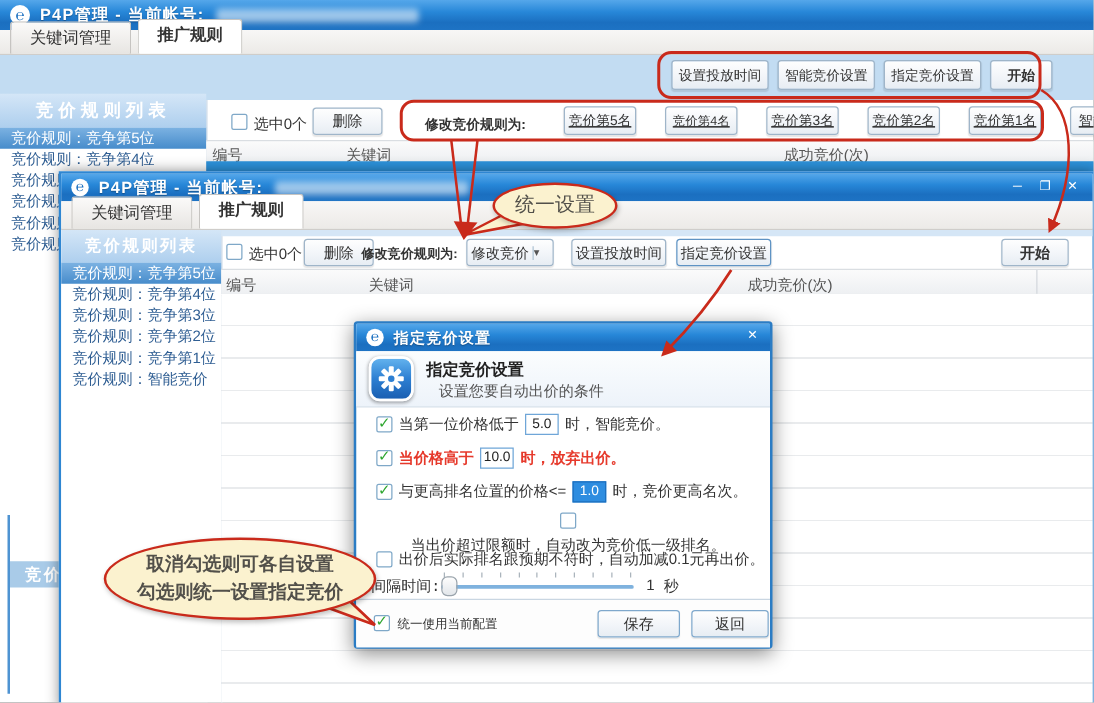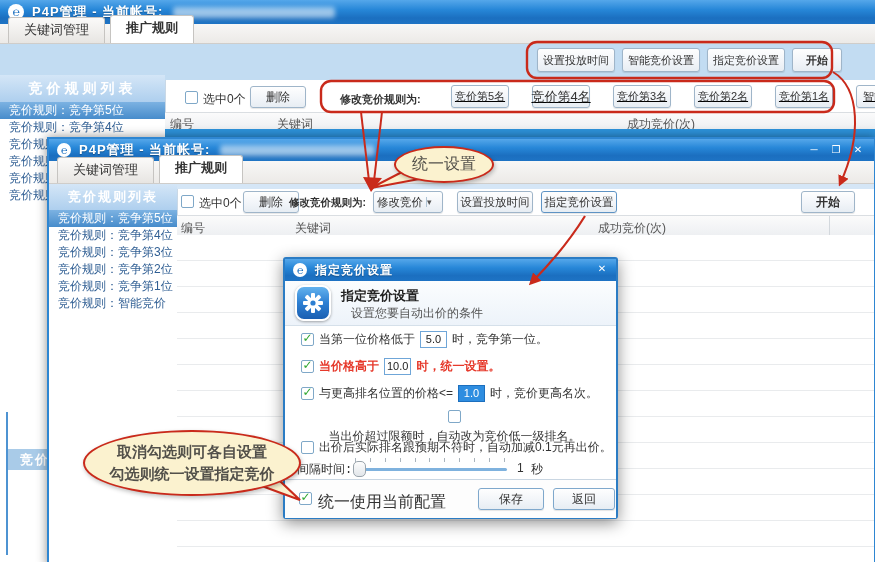--- a/index.html
+++ b/index.html
@@ -87,21 +87,21 @@
 
     <div class="abs" style="left:6px;top:412px;width:2px;height:143px;background:#4E93D2;"></div>
     <div class="abs" style="left:8px;top:449px;width:157px;height:21px;background:#A9CBE8;color:#fff;font-size:13px;font-weight:bold;letter-spacing:2px;line-height:21px;padding-left:12px;box-sizing:border-box;">竞价</div>
 
     <span class="chkbox abs" style="left:185px;top:91px;"></span>
     <span class="abs" style="left:203px;top:91px;font-size:12px;color:#333;">选中0个</span>
     <span class="btn abs" style="left:250px;top:86px;width:56px;">删除</span>
     <span class="lbl abs" style="left:340px;top:92px;">修改竞价规则为:</span>
     <div class="abs" style="left:451px;top:85px;display:flex;gap:23px;text-decoration:underline;">
       <span class="btn" style="width:58px;height:23px;font-size:11px;padding:0;">竞价第5名</span>
-      <span class="btn" style="width:58px;height:23px;font-size:13px;padding:0;">竞价第4名</span>
+      <span class="btn" style="width:58px;height:23px;font-size:10px;padding:0;">竞价第4名</span>
       <span class="btn" style="width:58px;height:23px;font-size:11px;padding:0;">竞价第3名</span>
       <span class="btn" style="width:58px;height:23px;font-size:11px;padding:0;">竞价第2名</span>
       <span class="btn" style="width:58px;height:23px;font-size:11px;padding:0;">竞价第1名</span>
       <span class="btn" style="width:58px;height:23px;font-size:11px;padding:0;">智能竞价</span>
     </div>
 
     <div class="abs" style="left:537px;top:48px;display:flex;gap:7px;">
       <span class="btn" style="height:24px;font-size:11px;padding:0 5px;">设置投放时间</span>
       <span class="btn" style="height:24px;font-size:11px;padding:0 5px;">智能竞价设置</span>
       <span class="btn" style="height:24px;font-size:11px;padding:0 5px;">指定竞价设置</span>
@@ -187,29 +187,29 @@
       <span class="abs" style="left:56px;top:6px;font-size:13px;font-weight:bold;color:#222;">指定竞价设置</span>
       <span class="abs" style="left:66px;top:24px;font-size:12px;color:#555;">设置您要自动出价的条件</span>
     </div>
 
     <div class="cond-row" style="top:70px;">
       <span class="chkbox">
           <i>✓</i>
         </span>
       <span>当第一位价格低于</span>
       <span class="num-input">5.0</span>
-      <span>时，竞争第一位。</span>
+      <span>时，智能竞价。</span>
     </div>
     <div class="cond-row red" style="top:97px;">
       <span class="chkbox">
           <i>✓</i>
         </span>
       <span>当价格高于</span>
       <span class="num-input" style="color:#222;font-weight:normal;">10.0</span>
-      <span>时，统一设置。</span>
+      <span>时，放弃出价。</span>
     </div>
     <div class="cond-row" style="top:124px;">
       <span class="chkbox">
           <i>✓</i>
         </span>
       <span>与更高排名位置的价格&lt;=</span>
       <span class="num-input sel">1.0</span>
       <span>时，竞价更高名次。</span>
     </div>
     <div class="cond-row" style="top:151px;flex-direction:column;">
@@ -239,21 +239,21 @@
       <span class="abs" style="left:68px;top:11px;width:154px;height:3px;background:#7FB2DE;border-radius:2px;"></span>
       <span class="abs" style="left:68px;top:4px;width:13px;height:16px;border-radius:5px;background:linear-gradient(180deg,#FDFDFD,#E2E6EA);border:1px solid #9AA4AC;box-sizing:border-box;"></span>
       <span class="abs" style="left:232px;top:4px;font-size:12px;color:#333;">1</span>
       <span class="abs" style="left:246px;top:4px;font-size:12px;color:#333;">秒</span>
     </div>
 
     <div class="abs" style="left:0;top:220px;width:331px;height:38px;border-top:1px solid #C9D6E2;background:#FDFDFD;">
       <span class="chkbox abs" style="left:14px;top:12px;">
           <i>✓</i>
         </span>
-      <span class="abs" style="left:33px;top:12px;font-size:16px;color:#333;">统一使用当前配置</span>
+      <span class="abs" style="left:33px;top:12px;font-size:10px;color:#333;">统一使用当前配置</span>
       <span class="btn abs" style="left:193px;top:8px;width:66px;border-color:#7FA8CC;">保存</span>
       <span class="btn abs" style="left:268px;top:8px;width:62px;border-color:#7FA8CC;">返回</span>
     </div>
   </div>
 
   <svg class="anno" width="875" height="562" viewBox="0 0 875 562">
     <defs>
       <marker id="arrow" viewBox="0 0 10 10" refX="7.5" refY="5" markerWidth="5.5" markerHeight="5.5" orient="auto-start-reverse">
         <path d="M0,0 L10,5 L0,10 z" fill="#C92A1B"></path>
       </marker>

